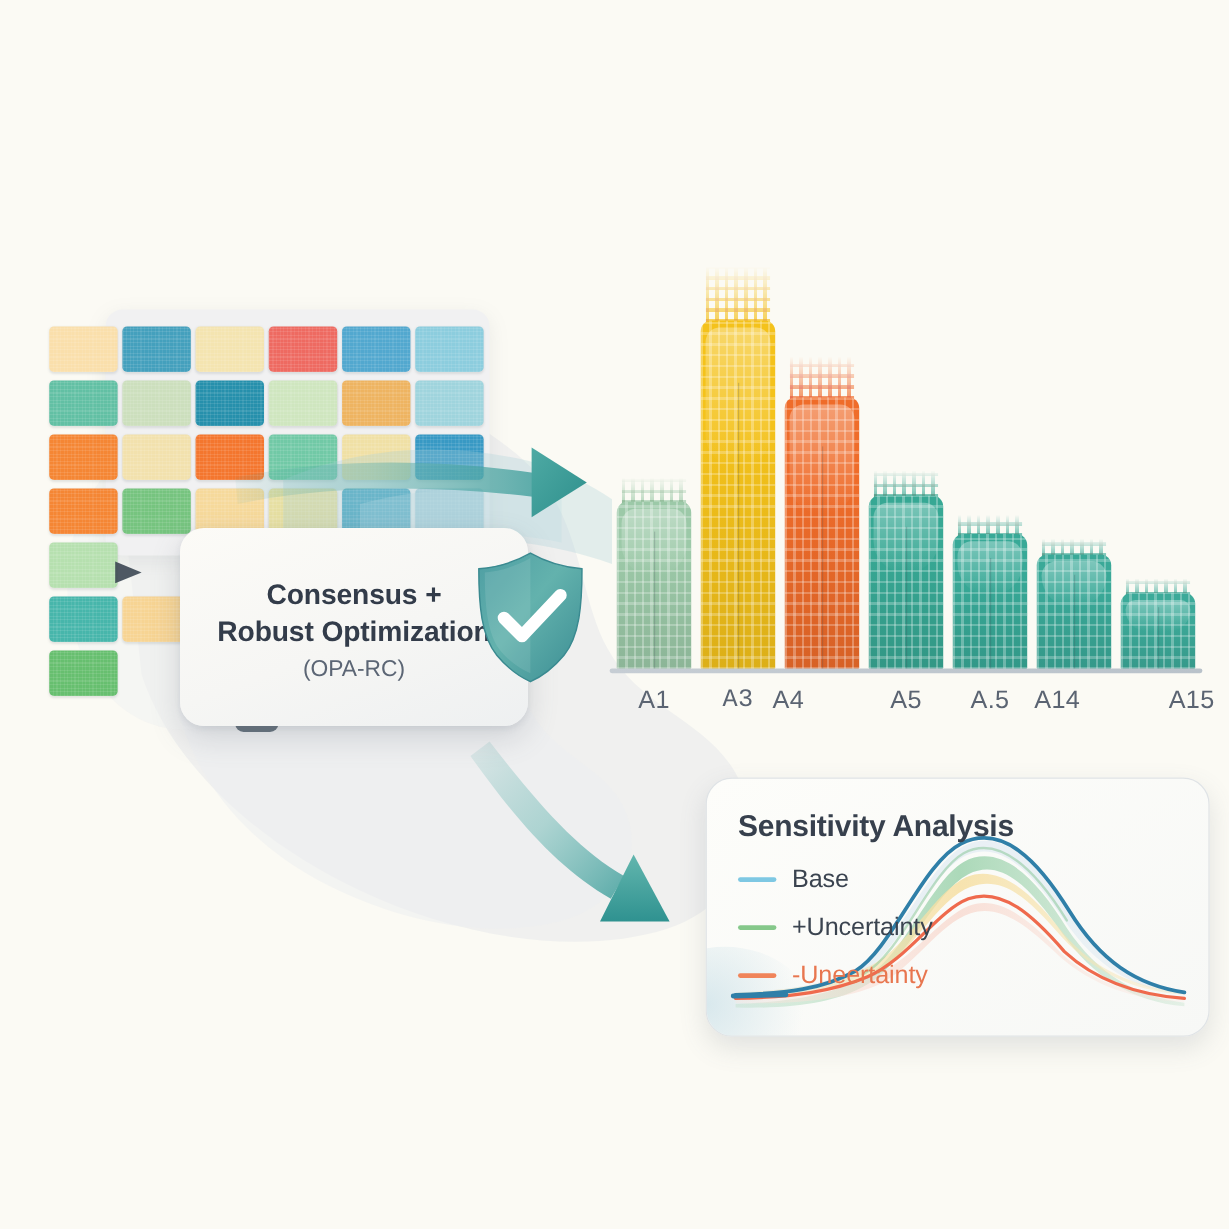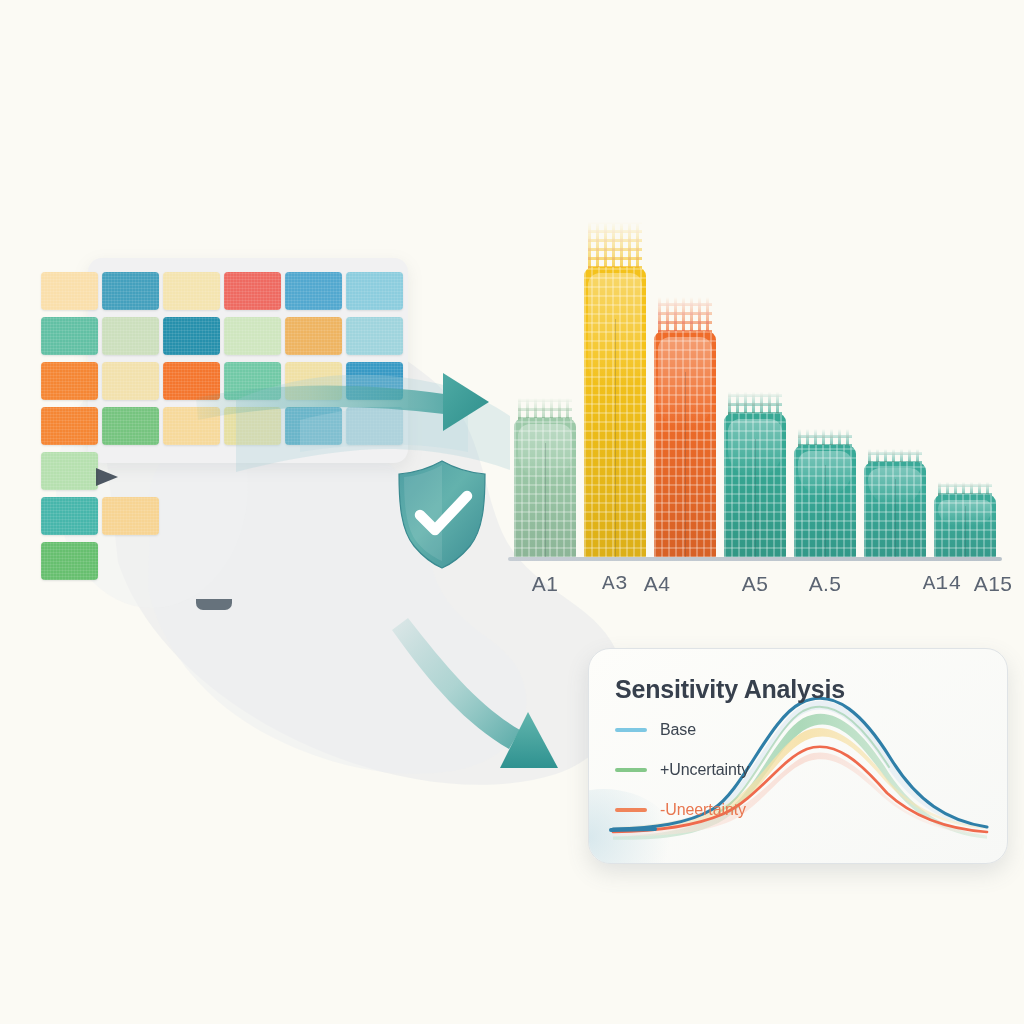--- a/index.html
+++ b/index.html
@@ -102,21 +102,21 @@
     border:1.4px solid #dfe3e6;border-radius:22px;
     box-shadow:0 9px 22px rgba(95,105,120,.16);
     overflow:hidden;
   }
   #sens-title{
     position:absolute;left:26px;top:26px;
     color:#37404d;font-size:25px;font-weight:700;letter-spacing:-.2px;
   }
   .legend-row{position:absolute;left:26px;display:flex;align-items:center;gap:13px;}
   .legend-swatch{width:32px;height:4.5px;border-radius:3px;display:block;}
-  .legend-label{font-size:16px;letter-spacing:-.1px;}
+  .legend-label{font-size:21px;letter-spacing:-.1px;}
 
   .blobA{
     position:absolute;width:150px;height:120px;border-radius:50%;
     background:radial-gradient(circle at 40% 40%, rgba(205,226,233,.75), rgba(205,226,233,0) 70%);
   }
 </style>
 </head>
 <body>
 
 <div id="stage">
@@ -244,32 +244,39 @@
         <span class="texture"></span>
         <span class="seam"></span>
       </div>
       <div class="bar-label" style="left: 785px;">A.5</div>
       <div class="spire" style="left: 868px; width: 54px; height: 15px; bottom: 560px; background-color: transparent; background-image: repeating-linear-gradient(90deg, rgb(58, 169, 152) 0px, rgb(58, 169, 152) 3px, rgba(0, 0, 0, 0) 3px, rgba(0, 0, 0, 0) 8px), repeating-linear-gradient(0deg, rgb(58, 169, 152) 0px, rgb(58, 169, 152) 3px, rgba(0, 0, 0, 0) 3px, rgba(0, 0, 0, 0) 9px); background-blend-mode: multiply; mask-image: linear-gradient(0deg, rgb(0, 0, 0), rgba(0, 0, 0, 0));"></div>
       <div class="bar" style="left: 864px; width: 62px; height: 96px; background: linear-gradient(rgb(58, 169, 152) 0%, rgb(58, 169, 152) 30%, rgb(52, 152, 137) 100%);">
         <span class="crown"></span>
         <span class="texture"></span>
         <span class="seam"></span>
       </div>
-      <div class="bar-label" style="left: 902px; font-family: Liberation Mono, monospace;">A14</div>
+      <div class="bar-label" style="left: 841px;">A14</div>
       <div class="spire" style="left: 938px; width: 54px; height: 14px; bottom: 528px; background-color: transparent; background-image: repeating-linear-gradient(90deg, rgb(60, 170, 153) 0px, rgb(60, 170, 153) 3px, rgba(0, 0, 0, 0) 3px, rgba(0, 0, 0, 0) 8px), repeating-linear-gradient(0deg, rgb(60, 170, 153) 0px, rgb(60, 170, 153) 3px, rgba(0, 0, 0, 0) 3px, rgba(0, 0, 0, 0) 9px); background-blend-mode: multiply; mask-image: linear-gradient(0deg, rgb(0, 0, 0), rgba(0, 0, 0, 0));"></div>
       <div class="bar" style="left: 934px; width: 62px; height: 64px; background: linear-gradient(rgb(60, 170, 153) 0%, rgb(60, 170, 153) 30%, rgb(54, 153, 138) 100%);">
         <span class="crown"></span>
         <span class="texture"></span>
         <span class="seam"></span>
       </div>
       <div class="bar-label" style="left: 953px;">A15</div>
     </div>
   <div class="axis-line"></div>
 
   <div id="card-notch"></div>
+  <div id="callout-card">
+    <div id="callout-text">
+      <div class="card-line">Consensus +</div>
+      <div class="card-line">Robust Optimization</div>
+      <div class="card-sub">(OPA-RC)</div>
+    </div>
+  </div>
 
   <svg style="position:absolute;left:388px;top:452px;width:108px;height:118px;z-index:45;" viewBox="0 0 108 118">
     <defs>
       <linearGradient id="gShield" x1="0" y1="0" x2="1" y2="1">
         <stop offset="0" stop-color="#4e9ea3"></stop>
         <stop offset="0.45" stop-color="#63b2ad"></stop>
         <stop offset="1" stop-color="#3b8d93"></stop>
       </linearGradient>
     </defs>
     <path d="M54 9 C40 17 24 21 11 22 C11 52 13 78 26 94 C36 106 45 112 54 116

